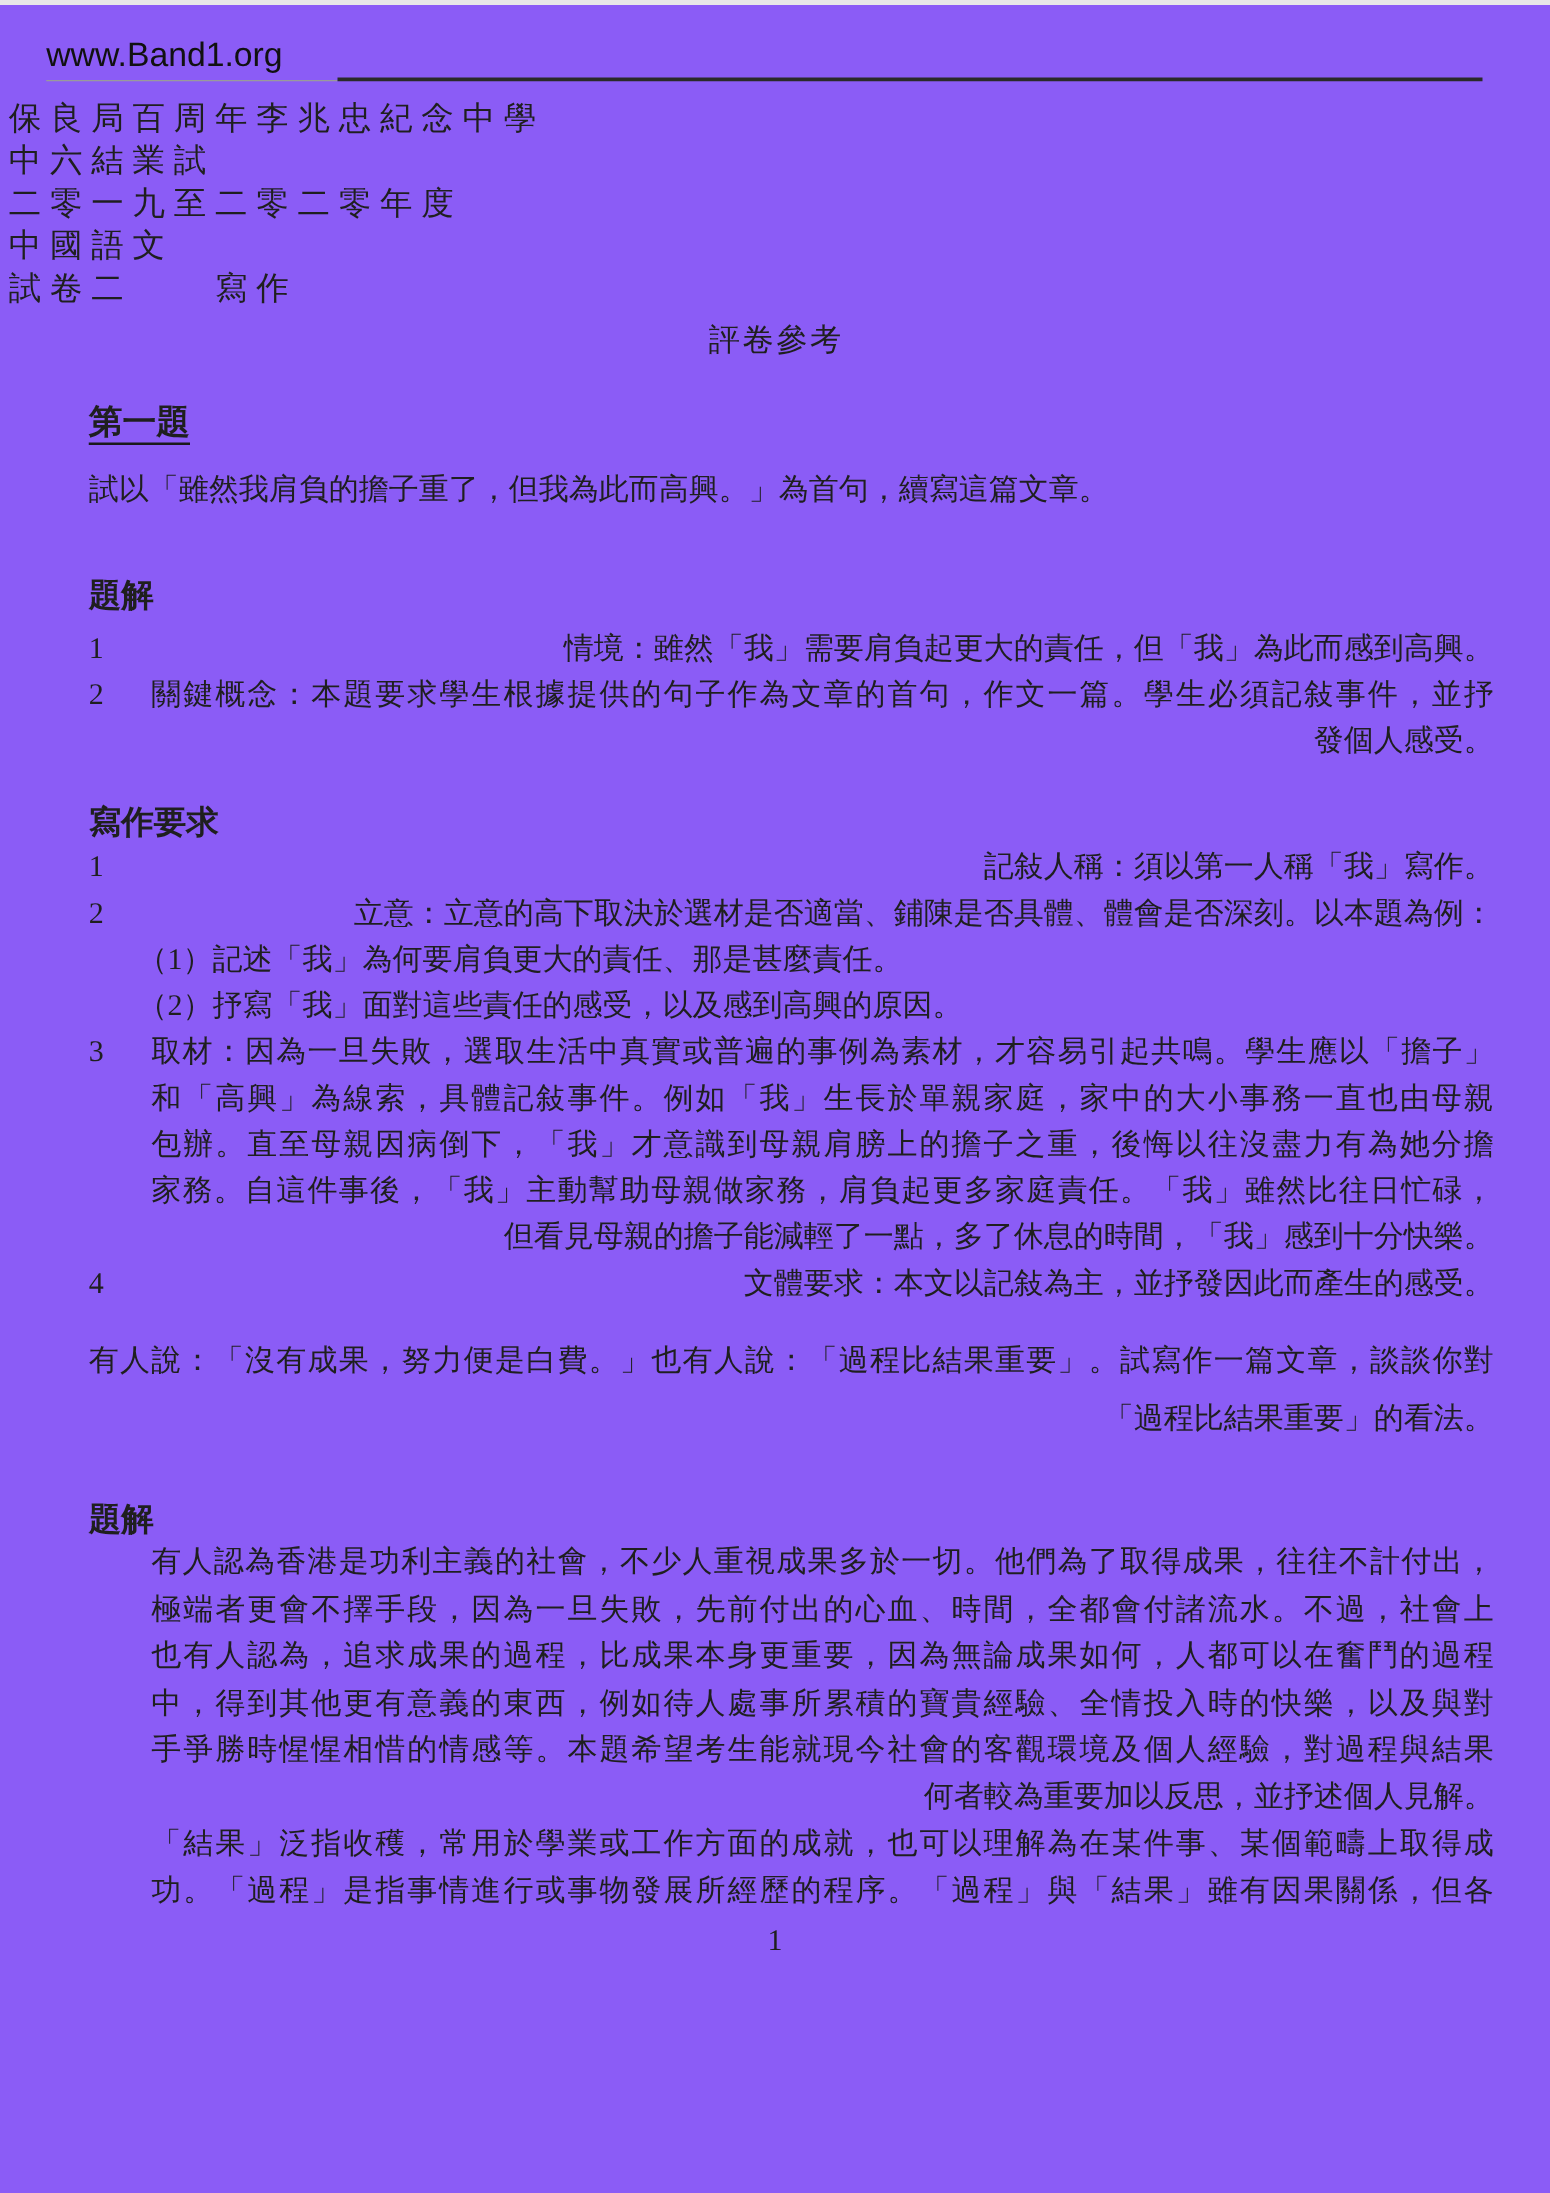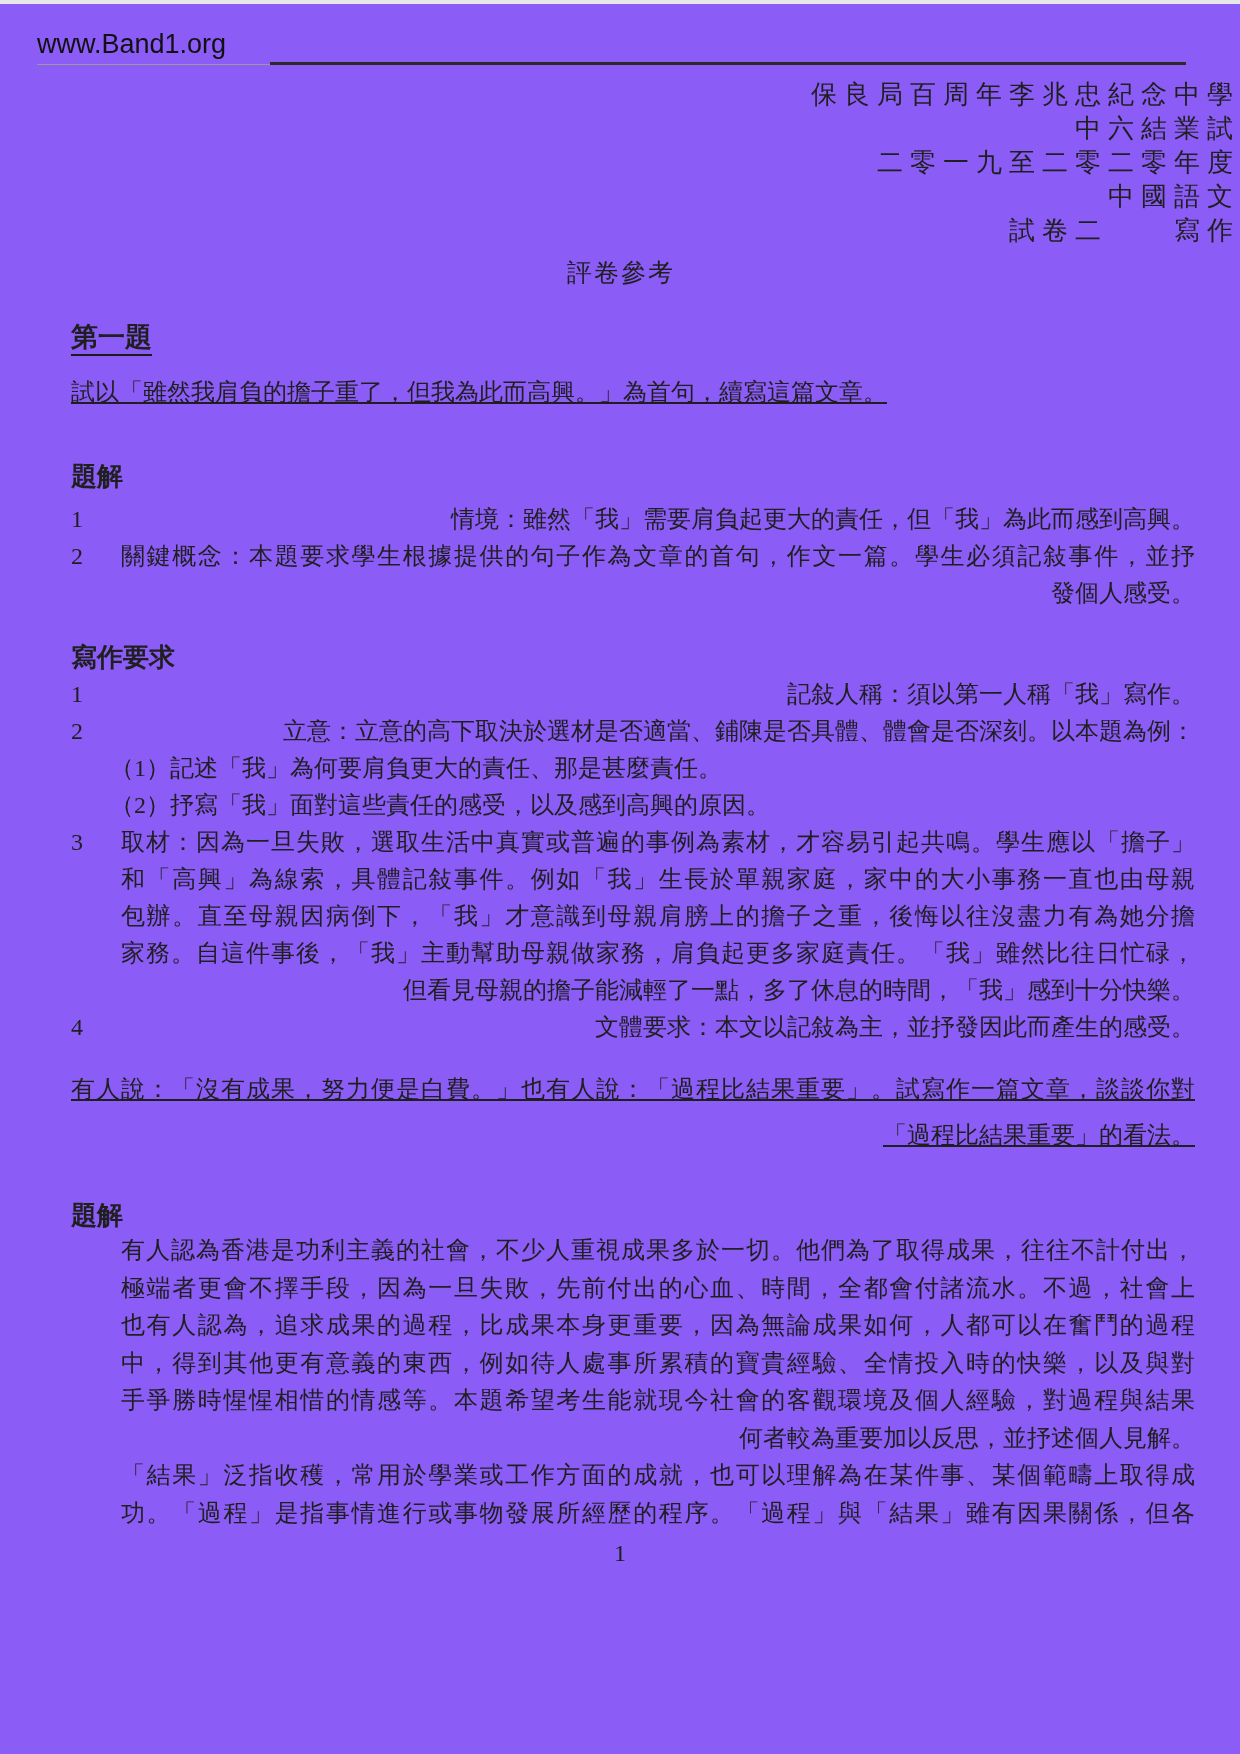--- a/index.html
+++ b/index.html
@@ -20,34 +20,34 @@
     height:34px;
     font-family:"Liberation Sans","DejaVu Sans",sans-serif;
     font-size:27px;
     line-height:32px;
     color:#111;
   }
   .rule{position:relative;margin-left:37px;margin-right:54px;height:4px;}
   .rule-light{position:absolute;left:0;top:2px;width:233px;height:1px;background:#9a9a9a;}
   .rule-dark{position:absolute;left:233px;right:0;top:0;height:3px;background:#2a2a2a;}
   
-  .title-block{text-align:right;margin-top:12px;}
+  .title-block{text-align:left;margin-top:12px;}
   .t-line{
     font-size:26px;line-height:34px;
     letter-spacing:7px;text-indent:7px;
   }
   .subtitle{
     text-align:center;margin-top:10px;
     font-size:25px;line-height:30px;
     letter-spacing:2px;text-indent:2px;
   }
   
   .section-title{margin:33px 0 0 71px;font-size:27px;font-weight:bold;line-height:32px;}
   .section-title .u{border-bottom:2px solid #1a1a1a;padding-bottom:1px;display:inline-block;}
-  .q-statement{margin:18px 45px 0 71px;font-size:24px;line-height:37px;text-decoration:underline;}
+  .q-statement{margin:18px 45px 0 71px;font-size:24px;line-height:37px;}
   .q-statement.wide{margin-top:20px;line-height:46px;}
   .block-heading{margin:0 0 0 71px;font-size:26px;font-weight:bold;line-height:32px;}
   .mt-explain1{margin-top:50px;}
   .mt-req{margin-top:30px;}
   .mt-q2title{margin-top:16px;}
   .mt-explain2{margin-top:42px;}
   .num-list{margin-top:8px;}
   .num-list.tight{margin-top:2px;}
   .num-item{display:flex;margin-left:71px;margin-right:45px;}
   .num-col{flex:none;width:50px;font-size:24px;line-height:37px;}

